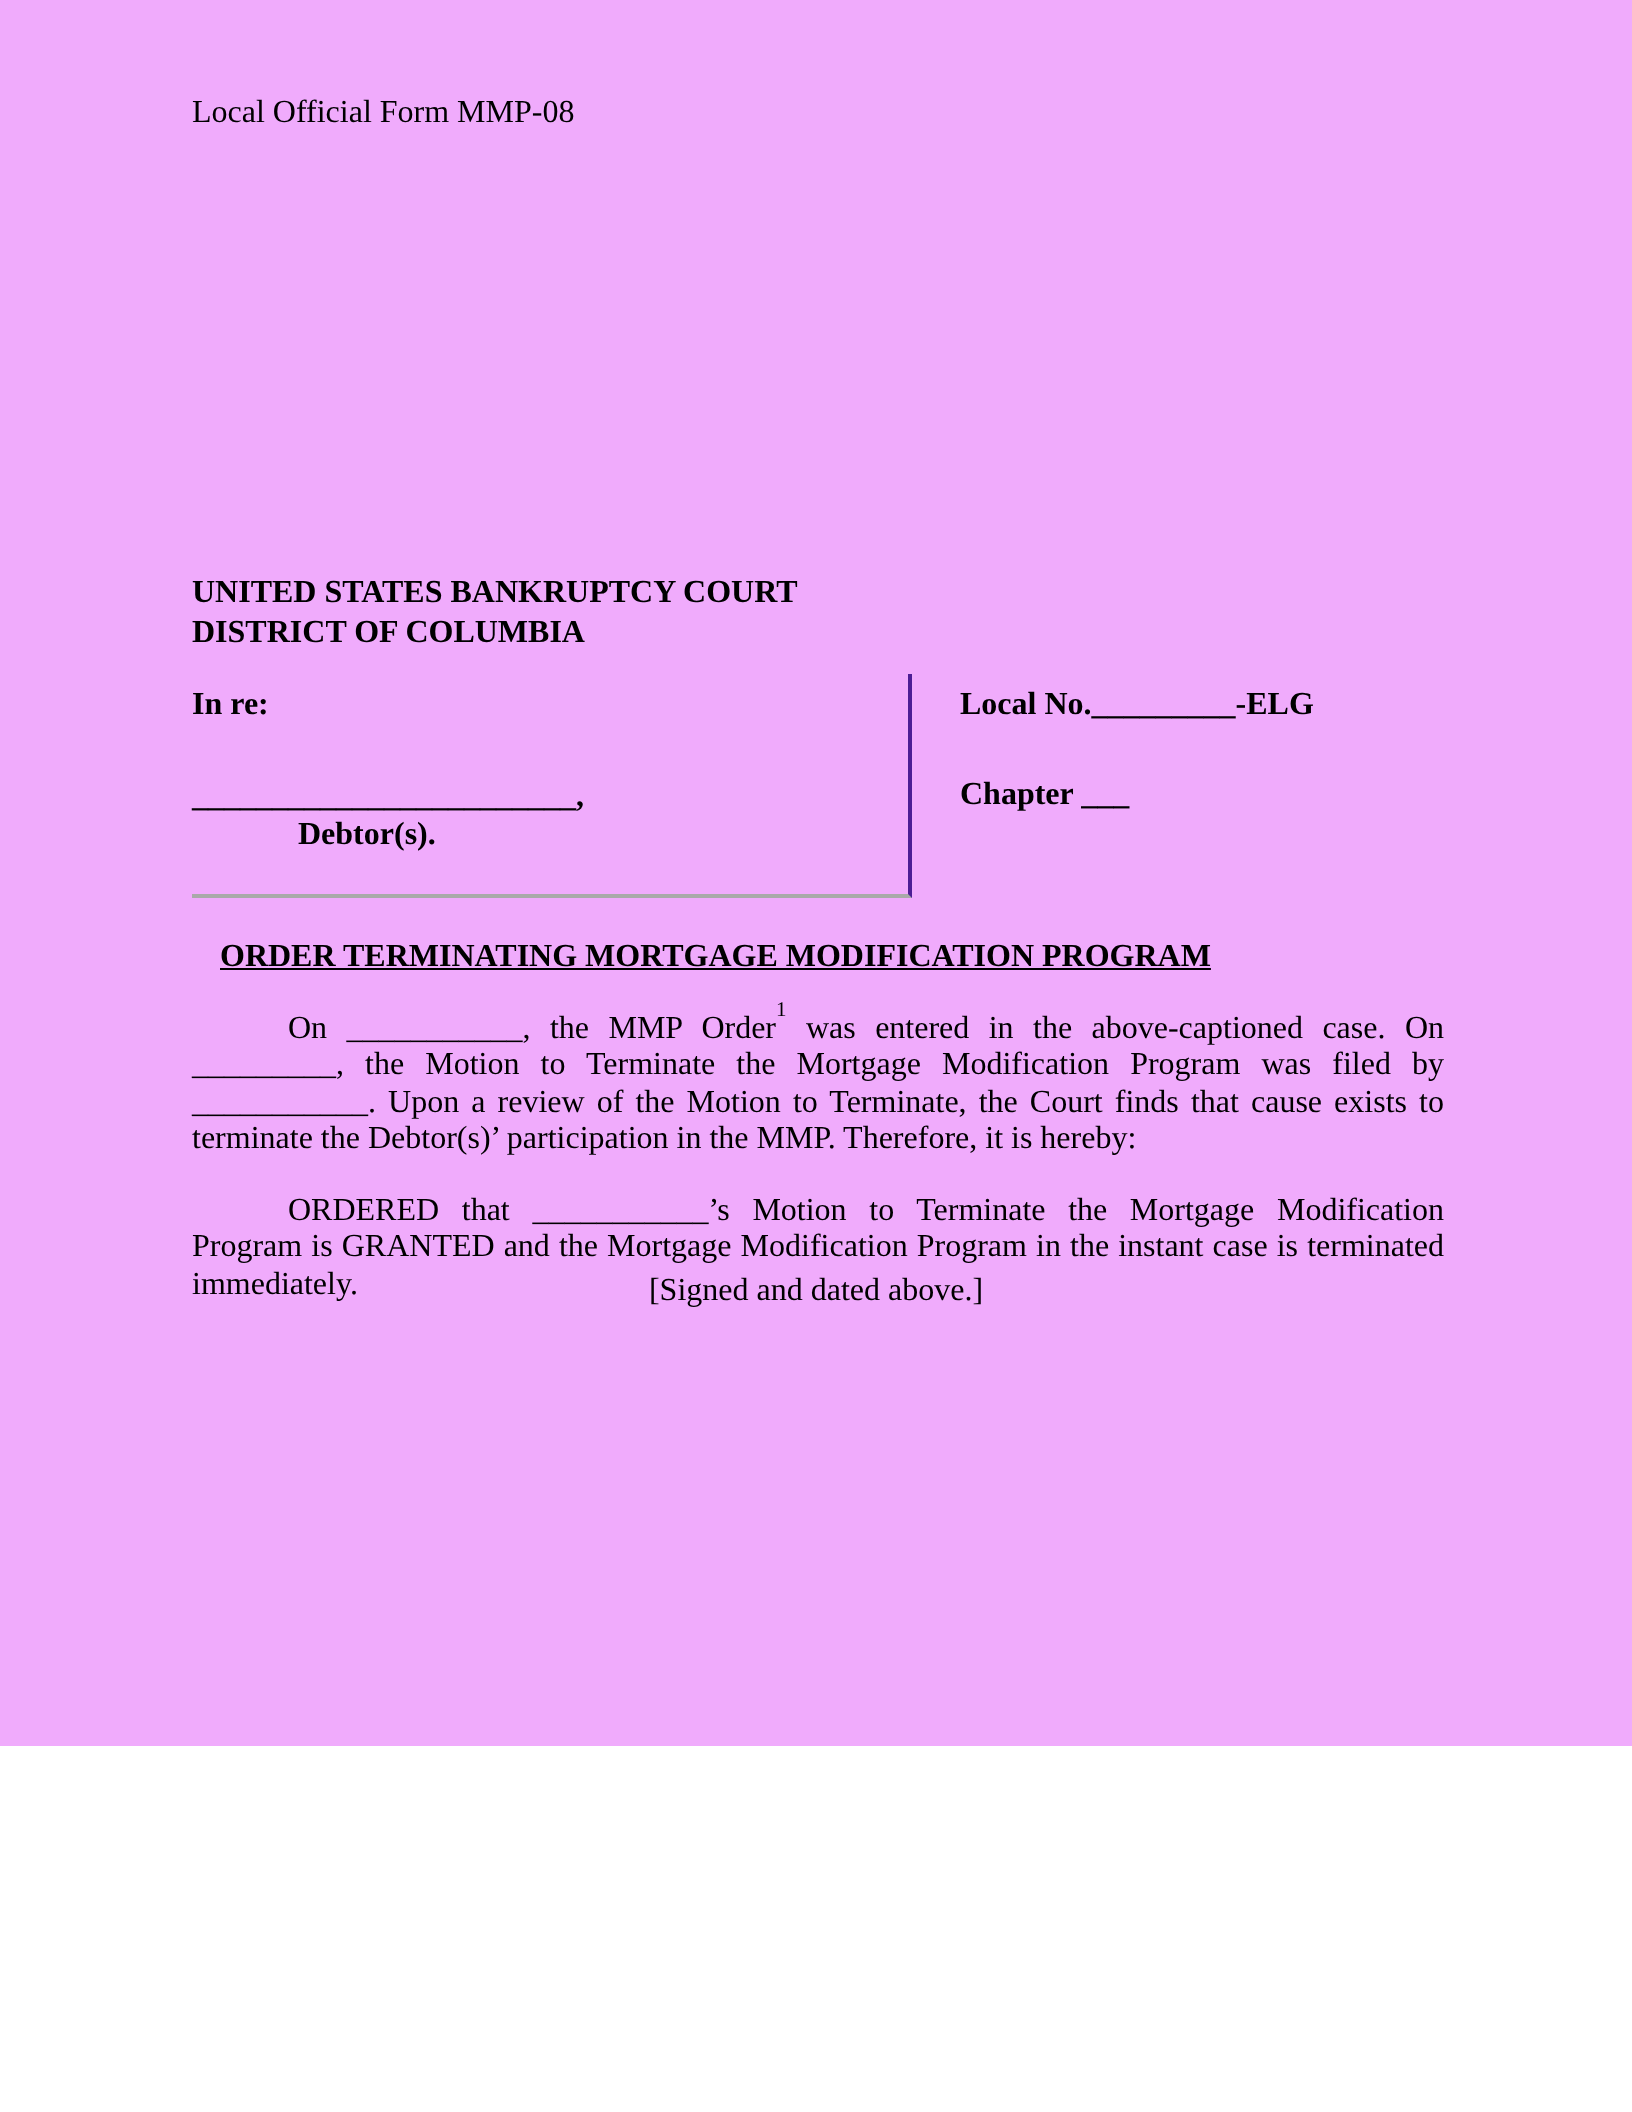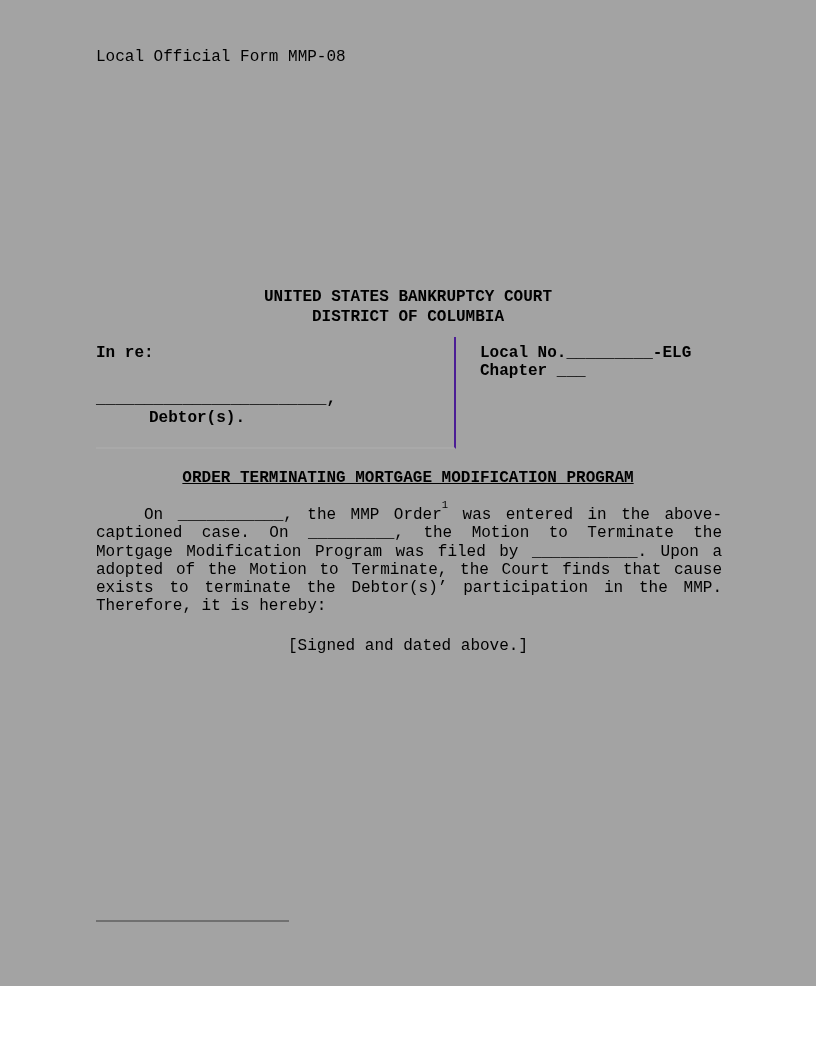--- a/index.html
+++ b/index.html
@@ -1,37 +1,36 @@
 <!DOCTYPE html>
 <html><head>
 <meta charset="utf-8">
 <style>
   html, body { margin: 0; padding: 0; background: #fff; }
   .page {
     position: relative;
     width: 816px;
-    height: 986px;
-    background: #a3a3a3;
-    font-family: Liberation Mono, monospace;
+    height: 873px;
+    background: #f0abfc;
+    font-family: Liberation Serif, serif;
     font-size: 16px;
     color: #000;
     overflow: hidden;
   }
   .form-label {
     position: absolute;
     left: 96px;
     top: 48px;
     line-height: 18px;
   }
   .court-header {
     position: absolute;
     left: 96px;
     width: 624px;
     top: 287px;
-    text-align: center;
     font-weight: bold;
     line-height: 20px;
   }
   .caption {
     position: absolute;
     left: 96px;
     top: 337px;
     width: 624px;
     height: 112px;
     display: flex;
@@ -47,27 +46,27 @@
   .debtor-line { margin-top: 28px; line-height: 18px; letter-spacing: 0; }
   .debtor-label { margin-left: 53px; line-height: 18px; margin-top: 1px; }
   .caption-right {
     flex: 1;
     box-sizing: border-box;
     padding-left: 24px;
     padding-top: 7px;
     font-weight: bold;
   }
   .case-no-line { line-height: 18px; }
-  .chapter-line { line-height: 18px; }
+  .chapter-line { margin-top: 27px; line-height: 18px; }
   .order-title {
     position: absolute;
-    left: 96px;
+    left: 110px;
     width: 624px;
     top: 469px;
-    text-align: center;
+    text-align: left;
     font-weight: bold;
     text-decoration: underline;
     line-height: 19px;
   }
   .body-para {
     position: absolute;
     left: 96px;
     width: 626px;
     margin: 0;
     text-align: justify;
@@ -139,23 +138,24 @@
       </div>
       <div class="chapter-line">
         <span>Chapter </span><span>___</span>
       </div>
     </div>
   </div>
 
   <div class="order-title">ORDER TERMINATING MORTGAGE MODIFICATION PROGRAM</div>
 
   <p class="body-para para-1">
-    <span>On ___________, the MMP Order</span><sup class="sup-ref">1</sup><span> was entered in the above-captioned case. On _________, the Motion to Terminate the Mortgage Modification Program was filed by ___________. Upon a adopted of the Motion to Terminate, the Court finds that cause exists to terminate the Debtor(s)’ participation in the MMP. Therefore, it is hereby:</span>
+    <span>On ___________, the MMP Order</span><sup class="sup-ref">1</sup><span> was entered in the above-captioned case. On _________, the Motion to Terminate the Mortgage Modification Program was filed by ___________. Upon a review of the Motion to Terminate, the Court finds that cause exists to terminate the Debtor(s)’ participation in the MMP. Therefore, it is hereby:</span>
   </p>
 
+  <p class="body-para para-2">ORDERED that ___________’s Motion to Terminate the Mortgage Modification Program is GRANTED and the Mortgage Modification Program in the instant case is terminated immediately.</p>
 
   <div class="signed-note">[Signed and dated above.]</div>
 
   <div class="footnote">
     <div class="footnote-rule"></div>
   </div>
 
 </div>
 
 </body></html>

